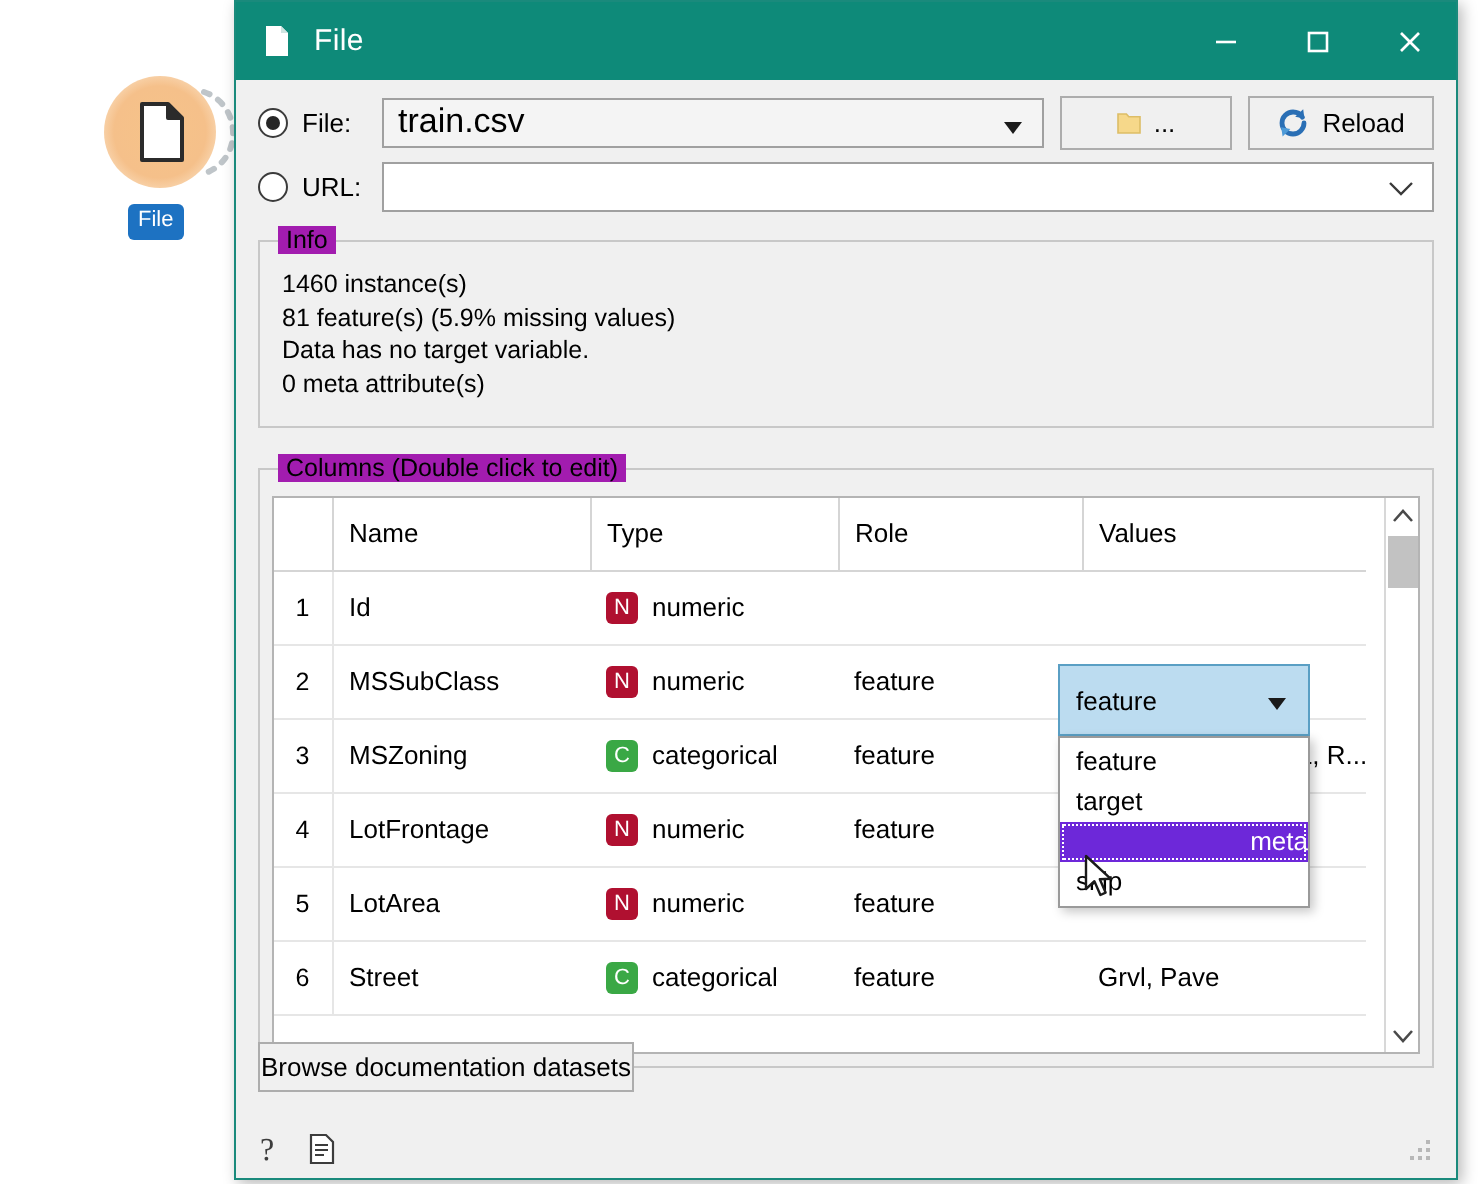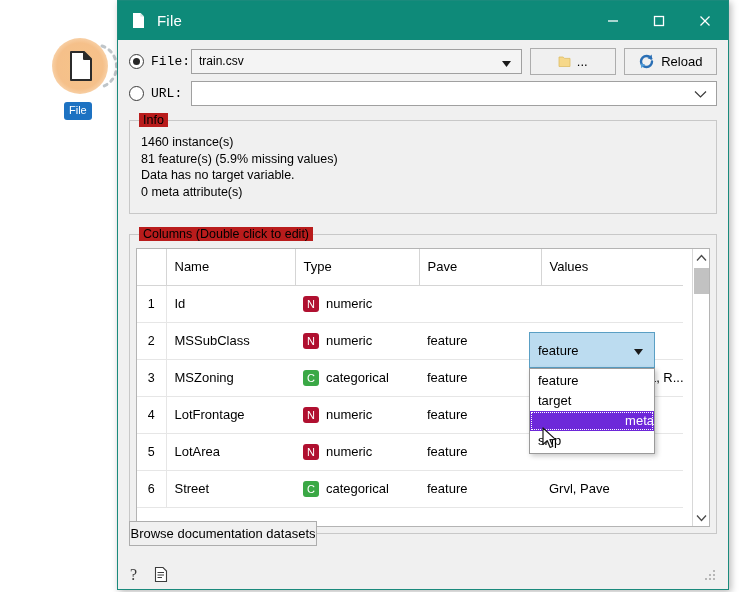--- a/index.html
+++ b/index.html
@@ -47,35 +47,35 @@
     width: 46px; height: 39px; display: flex; align-items: center; justify-content: center;
   }
   .win-btn svg { display: block; }
 
   
   #dlgbody { padding: 8px 11px 0 11px; height: 551px; position: relative; }
 
   .row { display: flex; align-items: center; height: 26px; }
   .row + .row { margin-top: 6px; }
 
-  .radio-wrap { display: flex; align-items: flex-start; width: 62px; flex: 0 0 62px; font-family: Liberation Mono, monospace; }
+  .radio-wrap { display: flex; align-items: flex-start; width: 62px; flex: 0 0 62px; }
   .radio {
     width: 15px; height: 15px; border: 1.4px solid #3b3b3b; border-radius: 50%;
     background: #ffffff; position: relative; flex: 0 0 15px;
   }
   .radio.checked::after {
     content: ""; position: absolute; left: 3px; top: 3px; width: 7px; height: 7px;
     border-radius: 50%; background: #262626;
   }
   .radio-label { font-size: 13px; color: #000; margin-left: 7px; }
 
   .combo {
     height: 25px; background: #ffffff; border: 1px solid #a0a0a0;
     display: flex; align-items: center; position: relative;
-    font-size: 12px; color: #000; padding-left: 7px;
+    font-size: 17px; color: #000; padding-left: 7px;
   }
   .combo.grey { background: #f4f4f4; }
   .combo .arrow-tri { position: absolute; right: 10px; top: 11px; }
   .combo .arrow-chev { position: absolute; right: 9px; top: 8px; }
 
   #file-combo { width: 340px; }
   #url-combo { width: 530px; }
 
   .tbtn {
     height: 27px; background: #f0f0f0; border: 1px solid #adadad;
@@ -86,21 +86,21 @@
   #reload-btn { width: 96px; margin-left: 8px; }
 
   .folder-ico { width: 13px; height: 13px; }
   .reload-ico { width: 17px; height: 17px; }
 
   
   .group {
     border: 1px solid #c8c8c8; position: relative; background: transparent;
   }
   .group > .legend {
-    position: absolute; top: -8px; left: 9px; background: #b91c1c;
+    position: absolute; top: -8px; left: 9px; background: #a21caf;
     padding: 0 4px; font-size: 12.5px; color: #000;
   }
   #info-group { margin-top: 14px; height: 94px; }
   #info-text {
     padding: 13px 0 0 11px; font-size: 12.5px; color: #000; line-height: 16.5px;
   }
 
   #cols-group { margin-top: 20px; height: 300px; }
   #table-wrap {
     position: absolute; left: 6px; top: 13px; right: 6px; bottom: 6px;
@@ -285,21 +285,21 @@
 
       <div class="group" id="cols-group">
         <span class="legend">Columns (Double click to edit)</span>
         <div id="table-wrap">
           <table class="cols">
             <tbody>
                 <tr>
               <th class="idx"></th>
               <th class="c-name">Name</th>
               <th class="c-type">Type</th>
-              <th class="c-role">Pave</th>
+              <th class="c-role">Role</th>
               <th class="c-vals">Values</th>
             </tr>
             <tr class="datarow">
               <td class="idx">1</td>
               <td class="c-name">Id</td>
               <td class="c-type">
                 <span class="typecell">
                   <span class="badge num">N</span>
                   <span>numeric</span>
                 </span>

